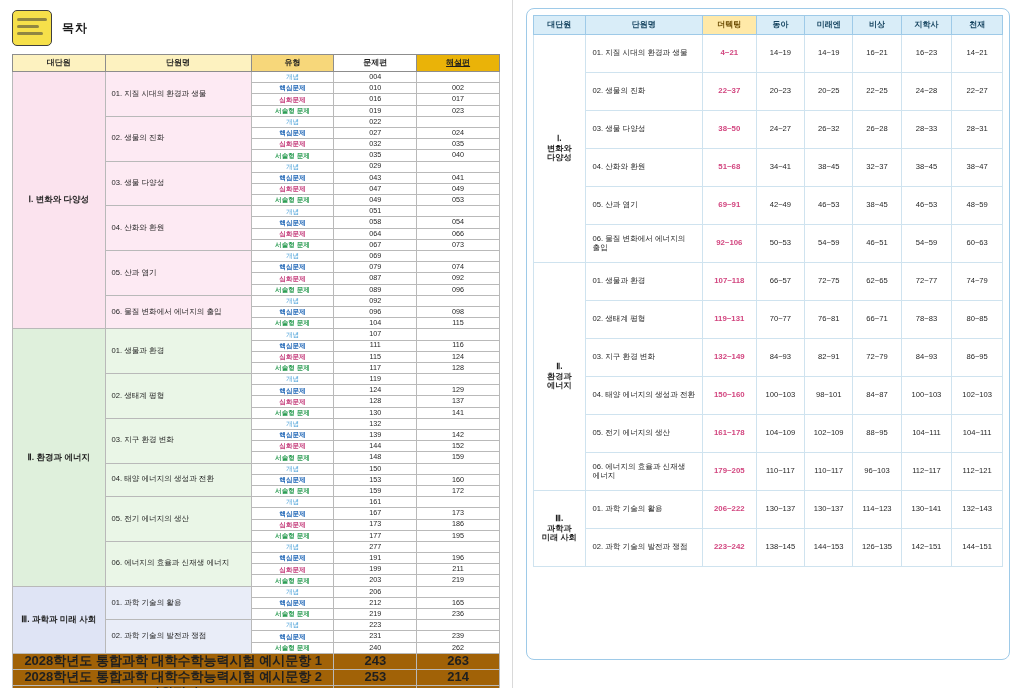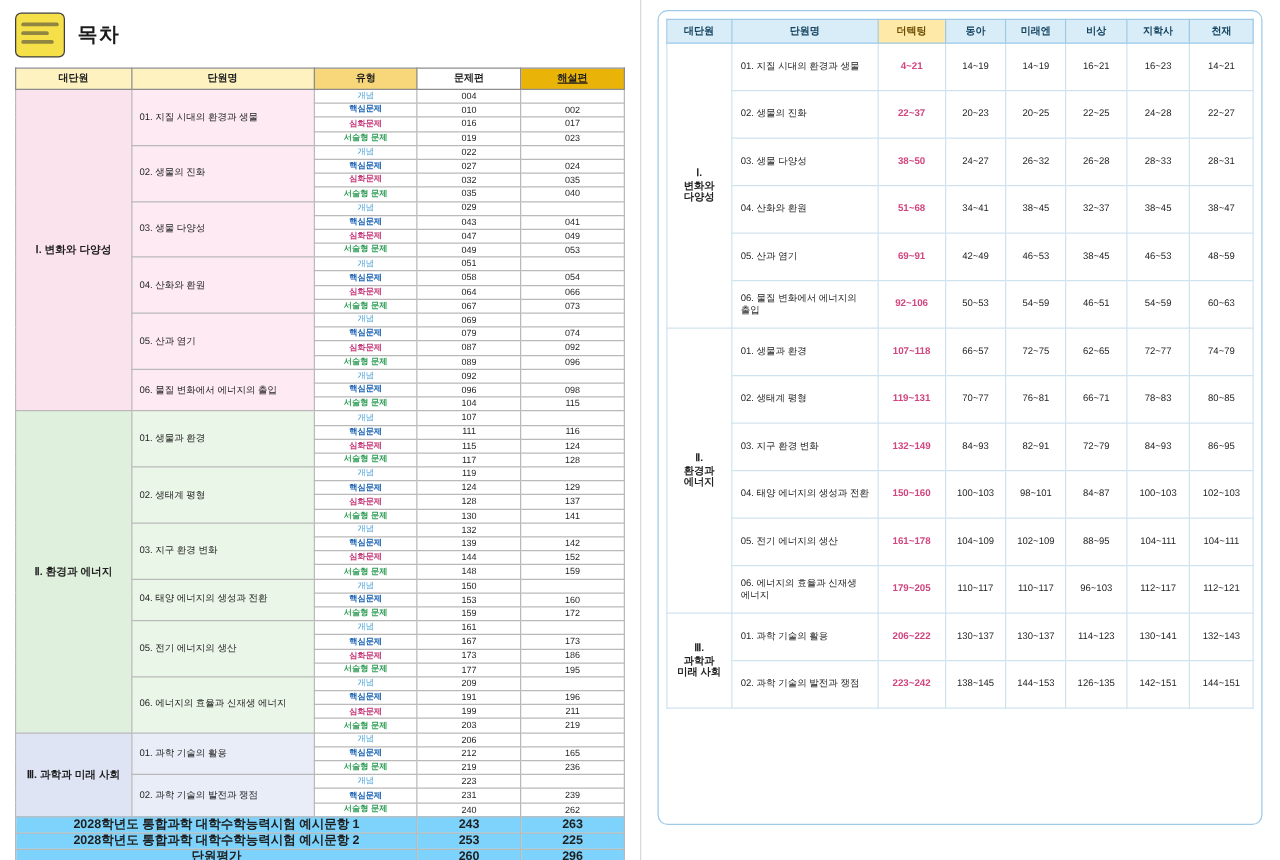--- a/index.html
+++ b/index.html
@@ -65,21 +65,21 @@
     position: absolute;
     left: 4px; right: 4px;
     height: 3px;
     background: rgba(60,60,60,.55);
     border-radius: 2px;
   }
   .head-badge .b-line.l1 { top: 7px; }
   .head-badge .b-line.l2 { top: 14px; right: 12px; }
   .head-badge .b-line.l3 { top: 21px; right: 8px; }
   .head-title {
-    font-size: 16px;
+    font-size: 12px;
     font-weight: bold;
     color: #1a1a1a;
     letter-spacing: 1px;
   }
 
   table {
     border-collapse: collapse;
     width: 100%;
     table-layout: fixed;
   }
@@ -122,23 +122,23 @@
   .chap-3 { background: #e9edf8; text-align: left; padding-left: 6px; font-size: 7.6px; }
 
   .type-cell { font-size: 6.6px; }
   .t-gae { color: #3f9bd6; }
   .t-core { color: #1b63b5; font-weight: bold; }
   .t-adv { color: #c43b7a; font-weight: bold; }
   .t-app { color: #2e9e55; font-weight: bold; }
 
   .exam-row td {
     height: 12px;
-    font-size: 10px;
+    font-size: 13px;
     font-weight: bold;
-    background: #7dd3fc;
+    background: #a16207;
   }
 
   
   .prog-wrap {
     border: 1.2px solid #9ecae8;
     border-radius: 8px;
     padding: 6px;
     box-sizing: border-box;
     background: #ffffff;
     height: 652px;
@@ -427,21 +427,21 @@
             <td>186</td>
           </tr>
           <tr>
             <td class="type-cell t-app">서술형 문제</td>
             <td>177</td>
             <td>195</td>
           </tr>
           <tr>
             <td class="chap-2" rowspan="4">06. 에너지의 효율과 신재생 에너지</td>
             <td class="type-cell t-gae">개념</td>
-            <td>209</td>
+            <td>277</td>
             <td></td>
           </tr>
           <tr>
             <td class="type-cell t-core">핵심문제</td>
             <td>191</td>
             <td>196</td>
           </tr>
           <tr>
             <td class="type-cell t-adv">심화문제</td>
             <td>199</td>
@@ -486,21 +486,21 @@
             <td>262</td>
           </tr>
           <tr class="exam-row">
             <td colspan="3">2028학년도 통합과학 대학수학능력시험 예시문항 1</td>
             <td>243</td>
             <td>263</td>
           </tr>
           <tr class="exam-row">
             <td colspan="3">2028학년도 통합과학 대학수학능력시험 예시문항 2</td>
             <td>253</td>
-            <td>225</td>
+            <td>214</td>
           </tr>
           <tr class="exam-row">
             <td colspan="3">단원평가</td>
             <td>260</td>
             <td>296</td>
           </tr>
         </tbody>
     </table>
   </div>
 

